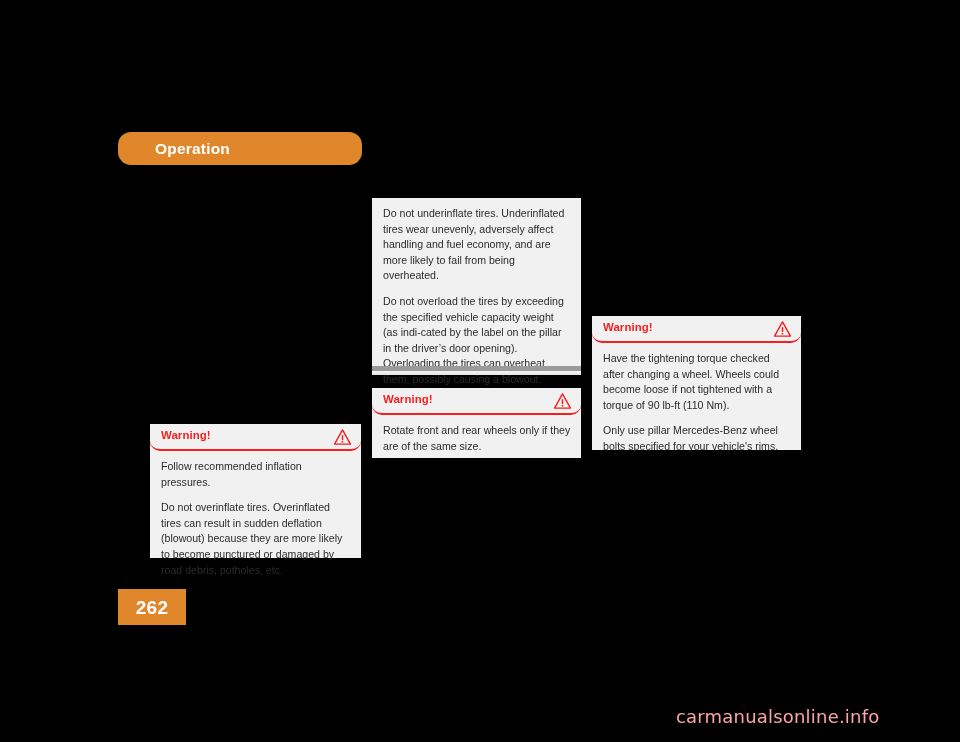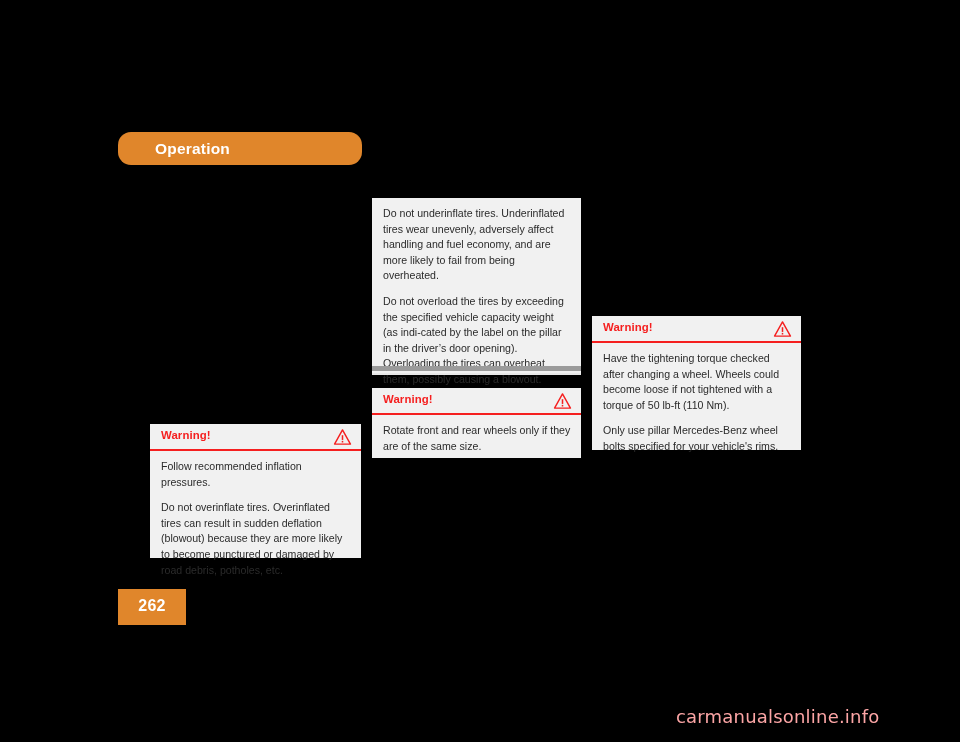--- a/index.html
+++ b/index.html
@@ -54,21 +54,21 @@
     height: 36px;
     background: #e0862b;
   }
   .page-number-label {
     position: absolute;
     left: 0;
     top: 8px;
     width: 68px;
     text-align: center;
     color: #ffffff;
-    font-size: 16px;
+    font-size: 19px;
     font-weight: bold;
     letter-spacing: 0.3px;
   }
 
   
   .text-panel {
     position: absolute;
     background: #f1f1f1;
     box-sizing: border-box;
   }
@@ -95,20 +95,21 @@
   .warning-box {
     position: absolute;
     background: #f1f1f1;
     box-sizing: border-box;
   }
   .warning-head {
     position: relative;
     height: 27px;
     border-bottom: 2px solid #f51f1f;
     box-sizing: border-box;
+    border-radius: 10px;
   }
   .warning-title {
     position: absolute;
     left: 11px;
     top: 5px;
     color: #f51f1f;
     font-size: 11.4px;
     font-weight: bold;
     letter-spacing: 0.1px;
   }
@@ -211,21 +212,21 @@
       <span class="warning-title">Warning!</span>
       <span class="warning-icon">
         <svg viewBox="0 0 20 19" width="19" height="18" xmlns="http://www.w3.org/2000/svg">
           <path d="M10 2 L18.4 17 L1.6 17 Z" fill="none" stroke="#f51f1f" stroke-width="1.5" stroke-linejoin="round"></path>
           <rect x="9.2" y="7.6" width="1.6" height="5" fill="#f51f1f"></rect>
           <rect x="9.2" y="13.6" width="1.6" height="1.7" fill="#f51f1f"></rect>
         </svg>
       </span>
     </div>
     <div class="warning-body">
-      <p class="body-text">Have the tightening torque checked after changing a wheel. Wheels could become loose if not tightened with a torque of 50 lb-ft (110 Nm).</p>
+      <p class="body-text">Have the tightening torque checked after changing a wheel. Wheels could become loose if not tightened with a torque of 90 lb-ft (110 Nm).</p>
       <p class="body-text">Only use pillar Mercedes-Benz wheel bolts specified for your vehicle's rims.</p>
     </div>
   </div>
 
   <div class="page-number">
     <div class="page-number-label">262</div>
   </div>
 
   <div class="watermark">carmanualsonline.info</div>
 

